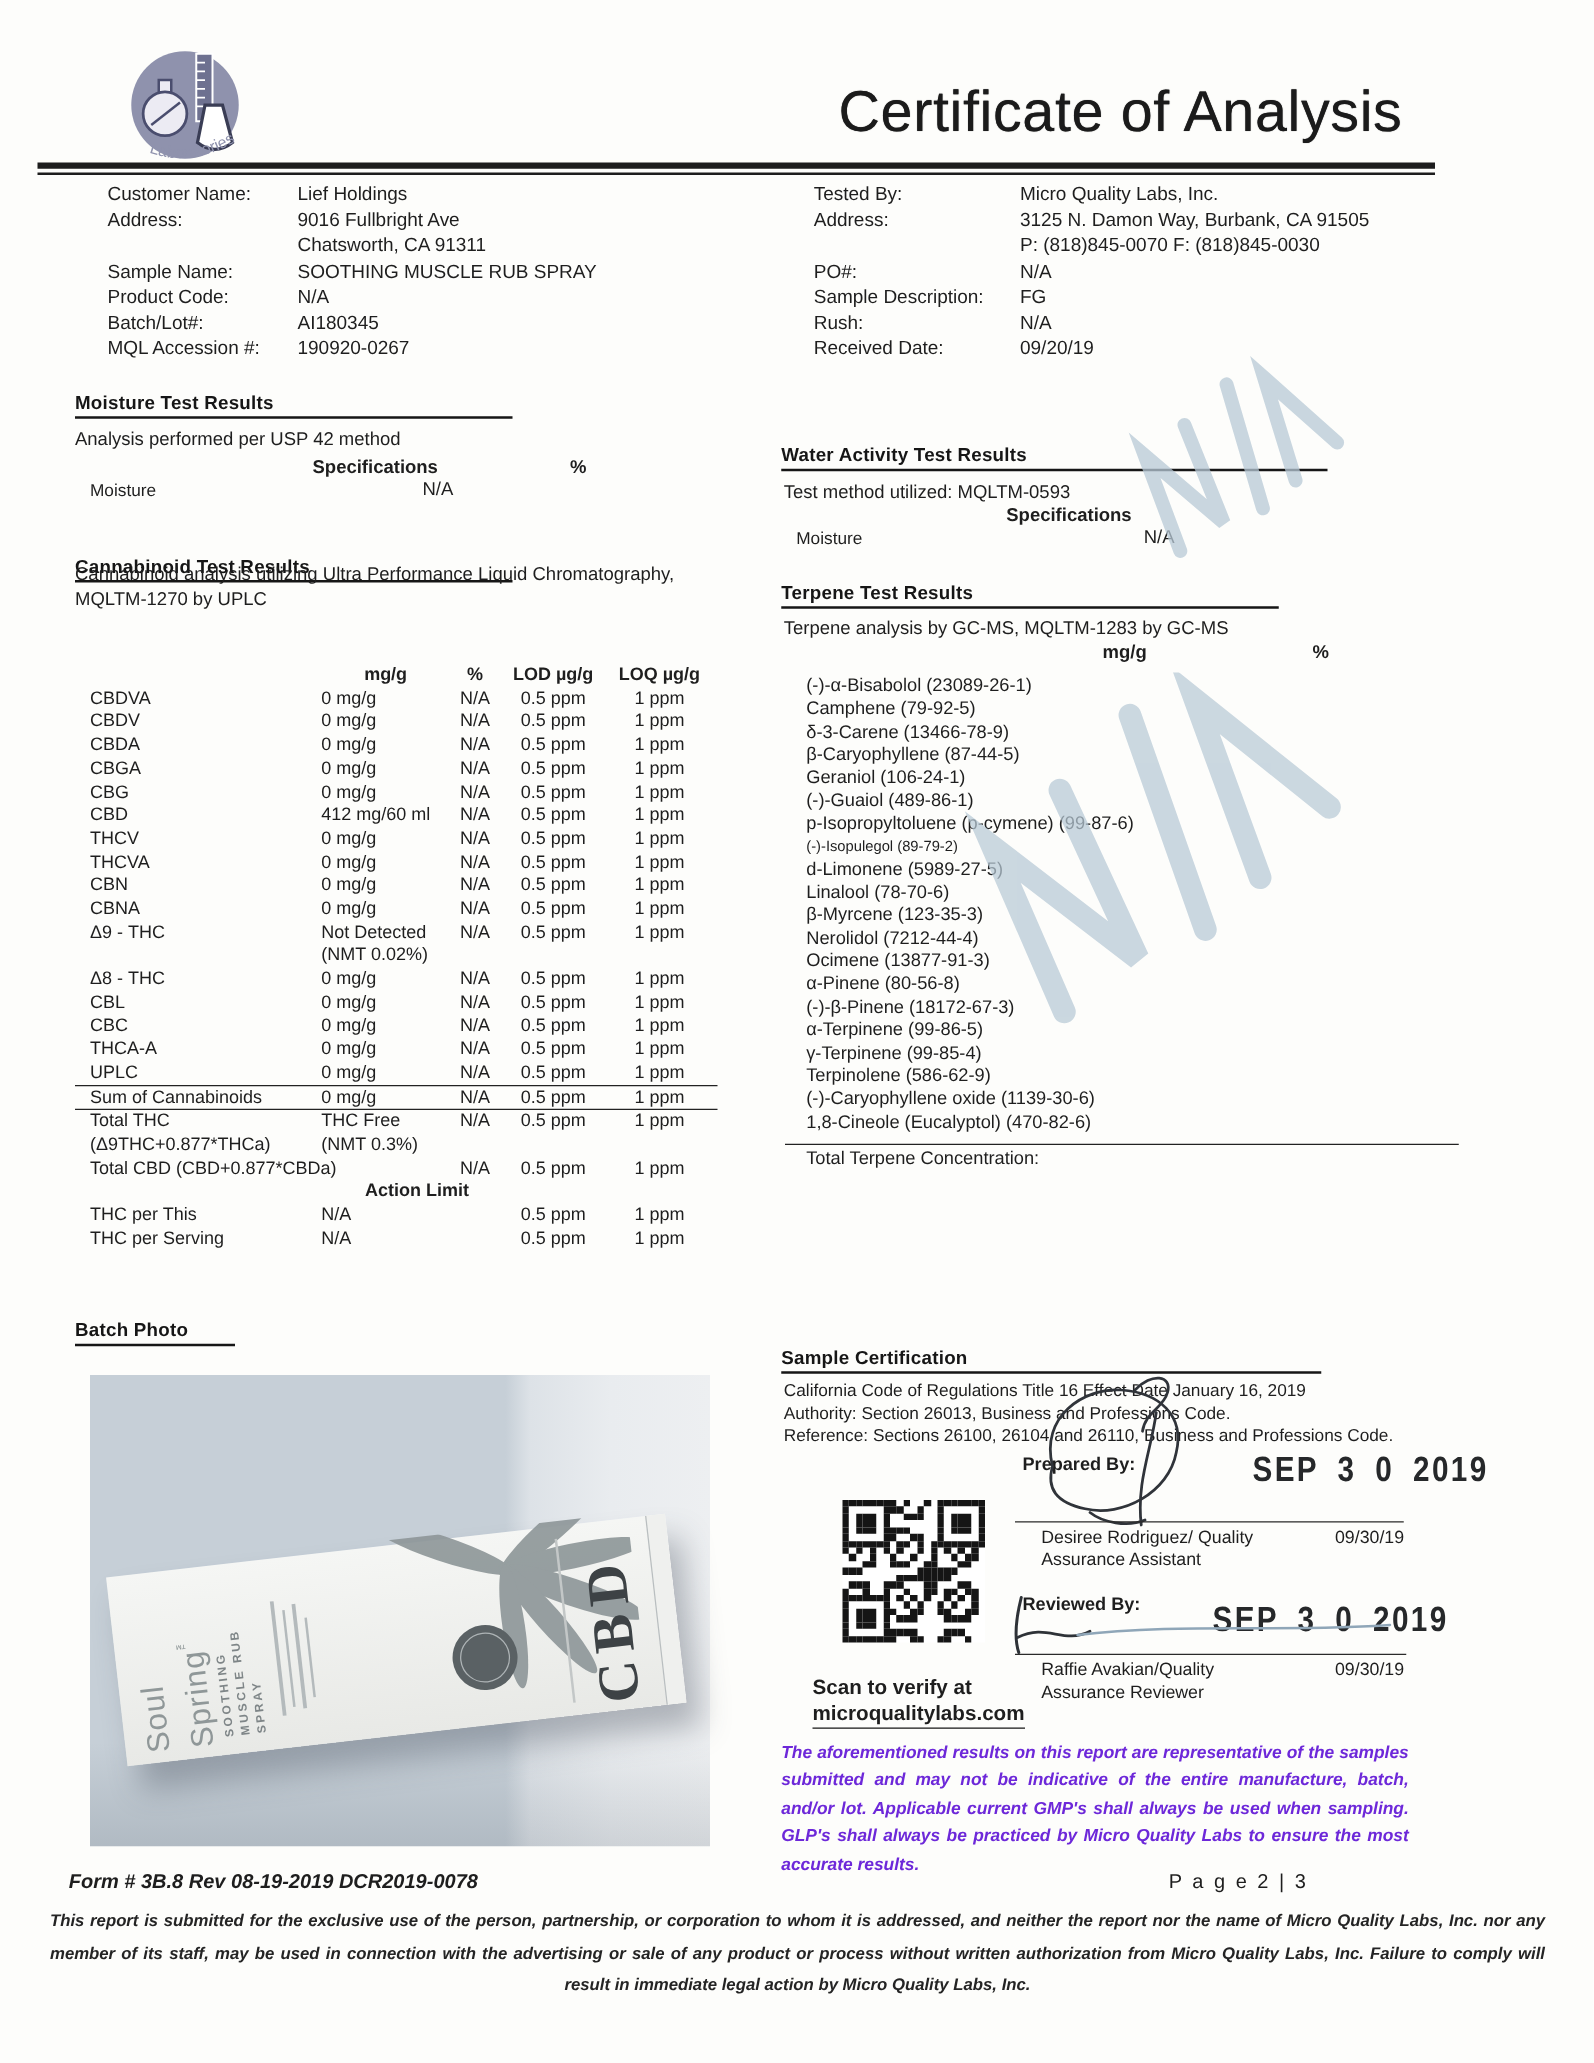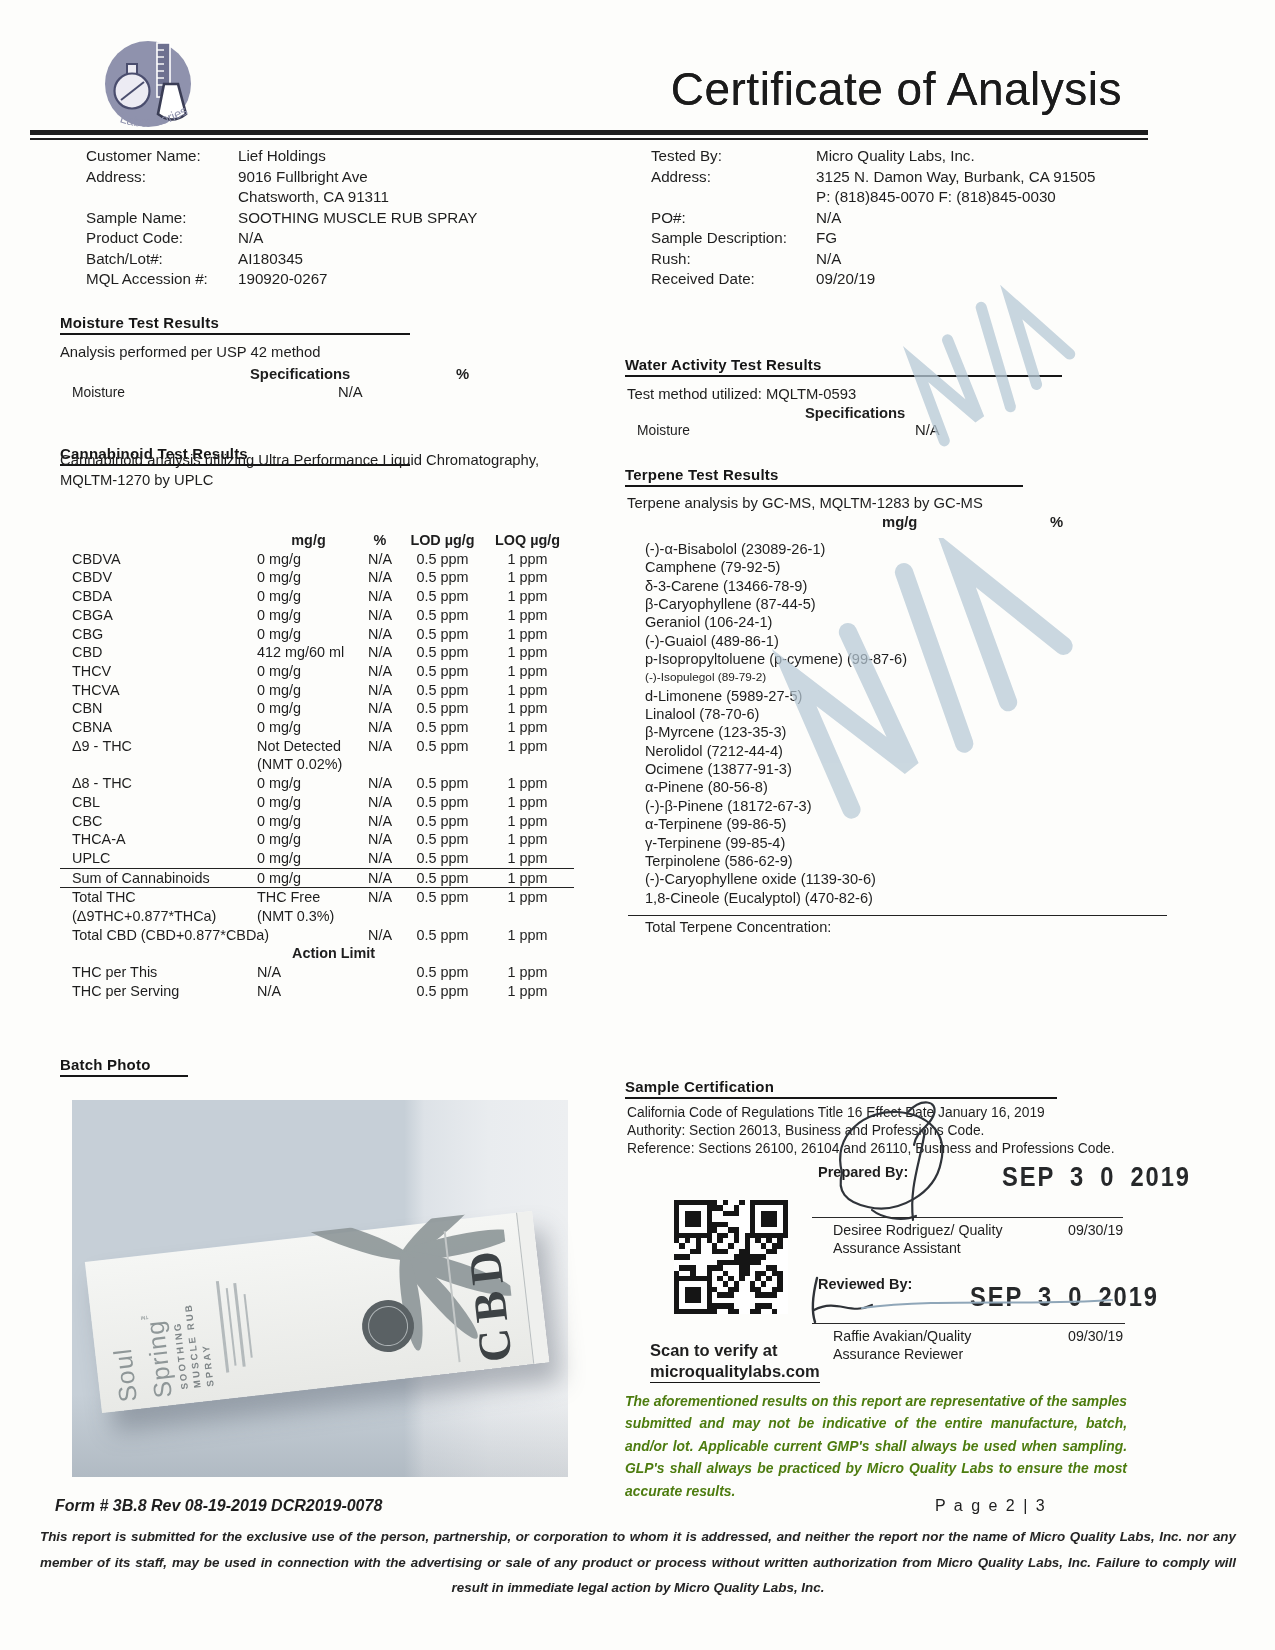--- a/index.html
+++ b/index.html
@@ -42,21 +42,21 @@
   .sig-name{font-size:14.2px;line-height:17.5px;}
   .stamp{font-size:25px;font-weight:700;letter-spacing:2px;word-spacing:7px;color:#26282a;
          transform:scaleX(.95) scaleY(1.12);transform-origin:left top;white-space:nowrap;}
   .qr{display:grid;grid-template-columns:repeat(21,1fr);grid-template-rows:repeat(21,1fr);
       width:114px;height:114px;background:#fff;}
   .qr i{display:block;}
   .qr .q1{background:#151515;}
   .scan-txt{font-size:16.5px;font-weight:700;line-height:21px;}
   .scan-link{border-bottom:1.8px solid #161616;display:inline-block;}
   .disclaimer{font-size:13.9px;font-style:italic;font-weight:600;line-height:22.4px;
-              text-align:justify;color:#4d7c0f;}
+              text-align:justify;color:#6d28d9;}
   
   .foot-form{font-size:16px;font-weight:700;font-style:italic;}
   .foot-page{font-size:16px;letter-spacing:2px;}
   .legal{font-size:13.4px;font-style:italic;font-weight:600;line-height:25.5px;
          text-align:justify;text-align-last:center;color:#242424;}
   
   .photo{width:496px;height:377px;
     background-image:linear-gradient(180deg,rgba(0,0,0,0) 78%,rgba(80,92,104,.18)),
       linear-gradient(90deg,#c6cfd7 0%,#c6cfd7 67%,#dde2e7 71%,#e9ecef 84%,#edeff1 100%);}
   .product-box{position:absolute;left:20px;top:136px;width:450px;height:152px;

